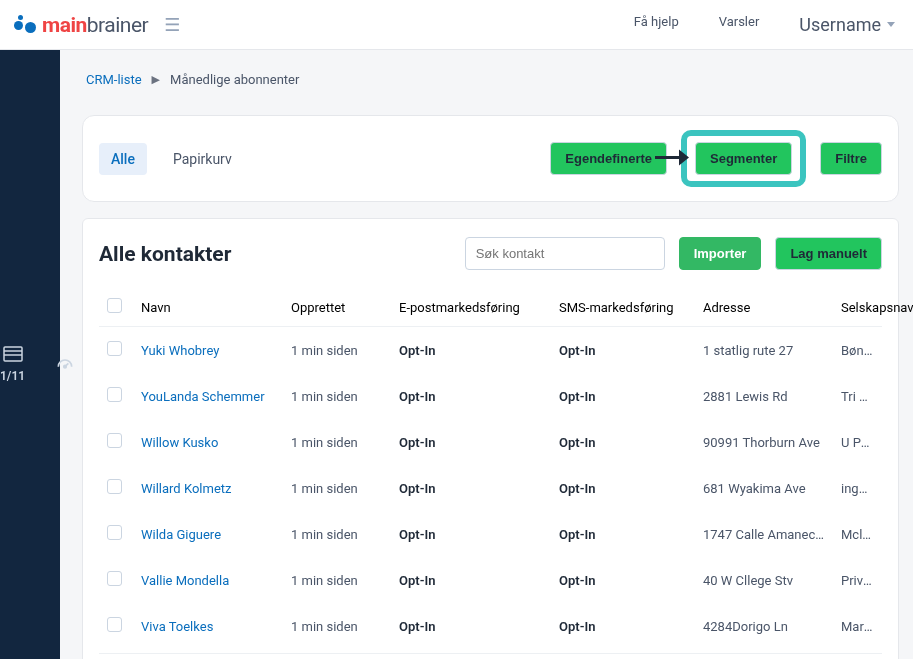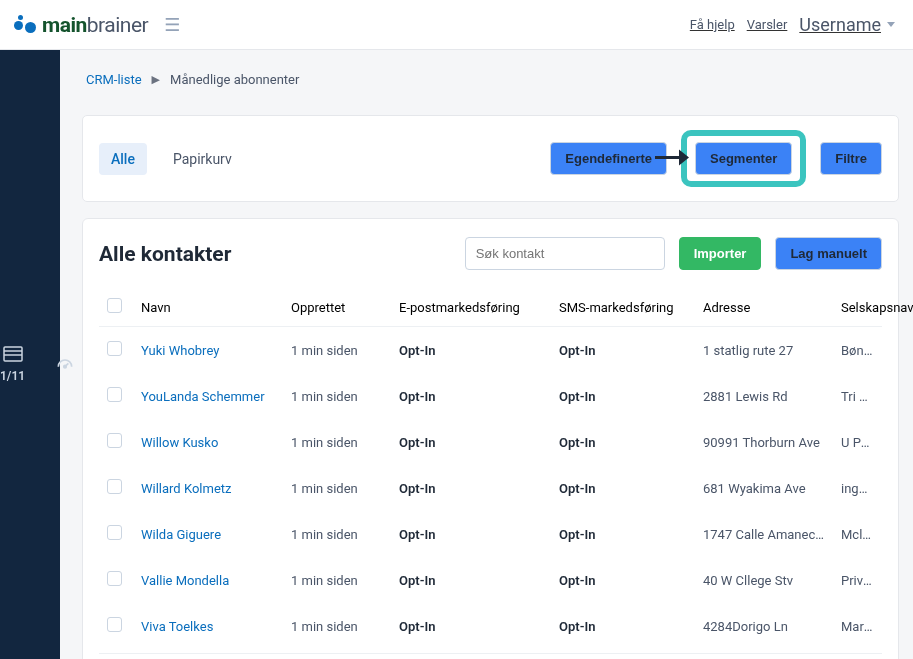--- a/index.html
+++ b/index.html
@@ -16,24 +16,24 @@
     height: 50px;
   }
   .topbar-left { display: flex; align-items: center; gap: 16px; }
   .logo { display: flex; align-items: center; gap: 6px; }
   .logo-dots { position: relative; width: 22px; height: 22px; }
   .logo-dot { position: absolute; border-radius: 50%; background: #0a6ebd; }
   .logo-dot.d1 { width: 5px; height: 5px; top: 1px; left: 4px; }
   .logo-dot.d2 { width: 9px; height: 9px; top: 7px; left: 0; }
   .logo-dot.d3 { width: 11px; height: 11px; top: 8px; left: 11px; }
   .logo-text { font-size: 21px; font-weight: 700; letter-spacing: -0.5px; }
-  .logo-main { color: #14532d; }
+  .logo-main { color: #ef4444; }
   .logo-brainer { color: #4a5568; font-weight: 400; }
   .hamburger { color: #94a3b8; font-size: 18px; cursor: pointer; }
-  .topbar-right { display: flex; align-items: center; gap: 12px; font-size: 13px; text-decoration: underline; }
+  .topbar-right { display: flex; gap: 40px; font-size: 13px; }
   .topbar-right a { color: #4a5568; text-decoration: none; }
   .user-menu { display: flex; align-items: center; gap: 6px; color: #4a5568; font-size: 18px; }
   .caret-down { width:0;height:0;border-left:4px solid transparent;border-right:4px solid transparent;border-top:5px solid #94a3b8; }
 
   .body { display: flex; flex: 1; overflow: hidden; }
   .sidebar {
     width: 60px; background: #12263f; display: flex; flex-direction: row; align-items: center;
     padding-top: 20px; gap: 30px; color: #cbd5e1;
   }
   .side-item { width: 36px; height: 36px; display:flex; align-items:center; justify-content:center; border-radius:6px; cursor:pointer; }
@@ -41,29 +41,29 @@
   .side-step { text-align:center; font-size:12px; font-weight:600; }
   .side-step-icon { display:block; margin-bottom:4px; }
 
   .main { flex: 1; padding: 22px 14px 14px 22px; overflow: auto; }
   .breadcrumb { display: flex; align-items: center; gap: 10px; font-size: 13px; margin-bottom: 28px; margin-left:4px;}
   .breadcrumb a { color: #0a6ebd; text-decoration: none; }
   .bc-caret { color:#6b7280; font-size:11px; }
   .bc-current { color: #4a5568; }
 
   .tabbar {
-    background: #fff; border: 1px solid #e5e7eb; border-radius: 5px;
+    background: #fff; border: 1px solid #e5e7eb; border-radius: 12px;
     display: flex; align-items: center; padding: 14px 16px; margin-bottom: 16px;
     gap: 14px; position: relative;
   }
   .tab { padding: 8px 12px; border-radius:4px; font-size: 14px; color:#4a5568; cursor:pointer; }
   .tab.active { background: #e7effa; color:#0a6ebd; font-weight: 500; }
   .tabbar-spacer { flex: 1; }
   .btn {
-    background: #3b82f6; border: 1px solid #cbd5e1; border-radius: 4px;
+    background: #22c55e; border: 1px solid #cbd5e1; border-radius: 4px;
     padding: 8px 14px; font-size: 13px; font-weight: 600; color:#1f2937; cursor:pointer;
   }
   .segment-highlight {
     border: 6px solid #3bc4bf; border-radius: 10px; padding: 6px 8px;
     display: inline-flex; align-items: center; position: relative;
   }
   .arrow-callout {
     position: absolute; left: -34px; top: 50%; transform: translateY(-50%);
     pointer-events: none;
   }

